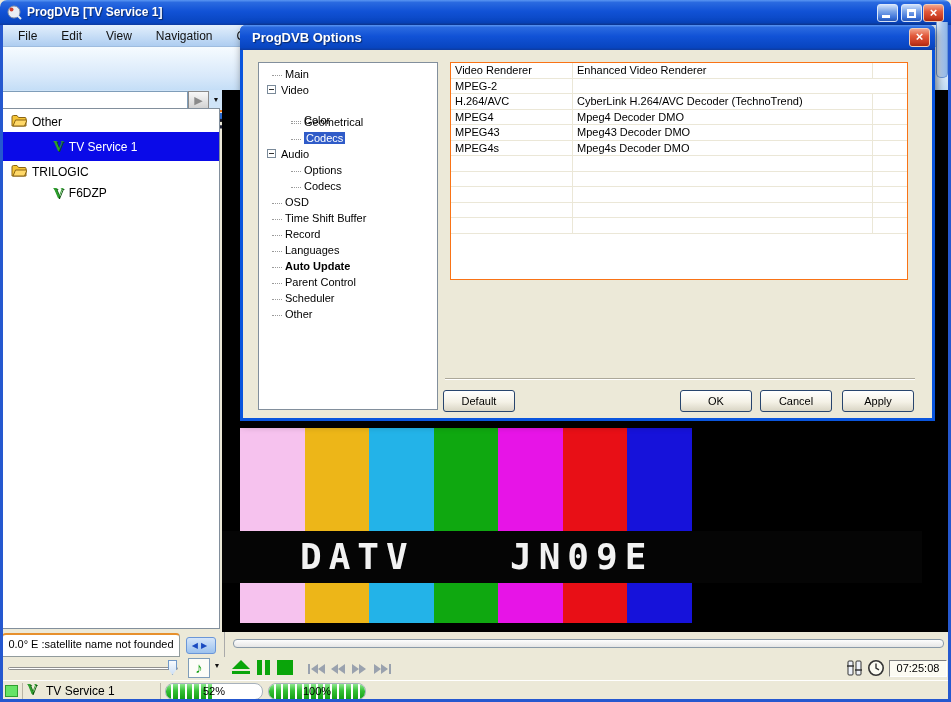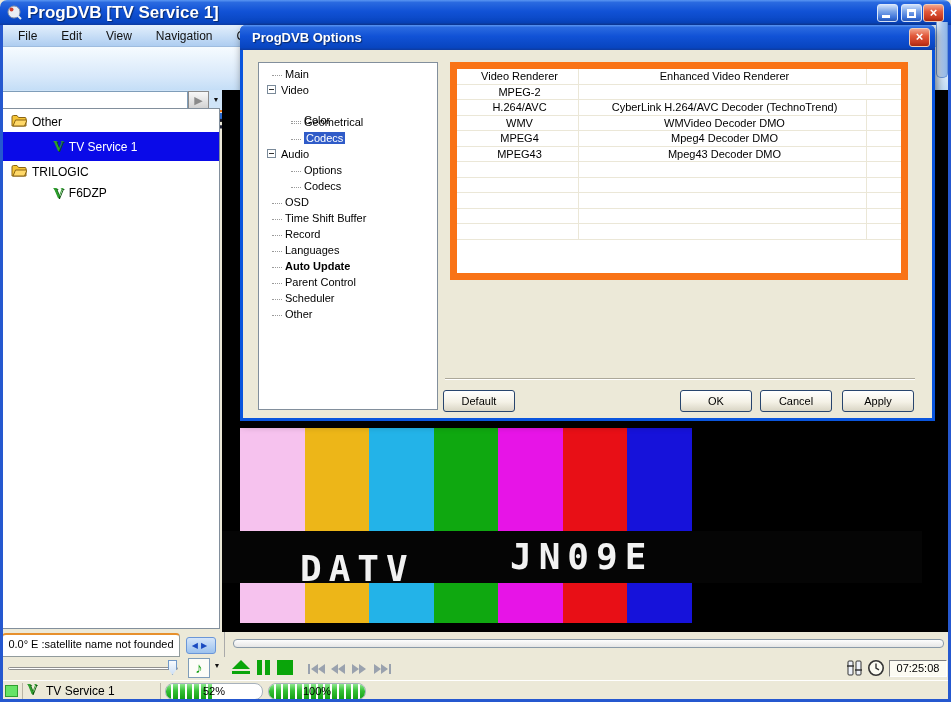--- a/index.html
+++ b/index.html
@@ -6,21 +6,21 @@
   html,body { background:#3a6ea5; }
   #win {
     position:relative; width:951px; height:702px; overflow:hidden;
     background:#ece9d8; font-family:"Liberation Sans", sans-serif; font-size:12px; color:#000;
   }
   
   .titlebar { position:absolute; left:0; top:0; width:951px; height:25px;
     background:linear-gradient(180deg,#5a96f2 0%,#2a6ae0 10%,#1152d6 45%,#0845c0 90%,#0d3ba0 100%);
     border-radius:7px 7px 0 0; }
   .titlebar .apptitle { position:absolute; left:27px; top:0; line-height:25px; color:#fff;
-    font-weight:bold; font-size:17px; text-shadow:1px 1px 1px #0a2a6a; }
+    font-weight:bold; font-size:12px; text-shadow:1px 1px 1px #0a2a6a; }
   .appicon { position:absolute; left:6px; top:4px; }
   .winbtn { position:absolute; top:4px; width:21px; height:18px; border-radius:3px;
     border:1px solid #dce8fa; text-align:center;
     background:linear-gradient(180deg,#cfe0fa,#7aa4e8 40%,#3c72d8 80%,#2858b8); }
   .winbtn.min { left:877px; } .winbtn.max { left:901px; } 
   .winbtn.close, .dlg-close { background:linear-gradient(180deg,#f2a58c,#e25a3c 40%,#c83a20 80%,#aa2810);
     border:1px solid #f0cdb8; color:#fff; font-weight:bold; font-size:13px; line-height:16px; }
   .winbtn.close { left:923px; }
   .glyph-min { position:absolute; left:4px; bottom:3px; width:8px; height:3px; background:#fff; }
   .glyph-max { position:absolute; left:5px; top:4px; width:9px; height:9px; border:2px solid #fff; border-top-width:3px; }
@@ -57,21 +57,21 @@
   .ch-row .lbl { margin-left:5px; font-size:12px; }
   .vlogo { font-family:"Liberation Serif", serif; font-weight:bold; font-size:15px; color:#2e9e2e;
     text-shadow:1px 1px 0 #0a520a; line-height:1; }
   
   .video { position:absolute; left:222px; top:90px; width:729px; height:542px; background:#000; z-index:1; }
   .bars { position:absolute; left:18px; top:338px; width:452px; height:195px; display:flex; }
   .bars div { flex:1; }
   .band { position:absolute; left:0; top:441px; width:700px; height:52px; background:#050505; }
   .band span { position:absolute; top:0; line-height:52px; color:#f2f2f2;
     font-family:"DejaVu Sans Mono", monospace; font-weight:bold; font-size:36px; letter-spacing:7px; }
-  .band .t1 { left:78px;margin-top:12px; } .band .t2 { left:288px; }
+  .band .t1 { left:78px; } .band .t2 { left:288px; }
   .rthumb { position:absolute; left:936px; top:22px; width:12px; height:56px; z-index:2;
     background:linear-gradient(90deg,#e2eefb,#aecbf0 50%,#8fb5e8); border:1px solid #6a96d8;
     border-top:none; border-radius:0 0 5px 5px; }
   
   .dlg { position:absolute; left:240px; top:25px; width:695px; height:396px; z-index:20;
     border-radius:6px 6px 0 0; background:#0a55dd; box-shadow:2px 3px 8px rgba(0,0,0,.5); }
   .dlg-title { position:absolute; left:0; top:0; width:100%; height:25px; border-radius:6px 6px 0 0;
     background:linear-gradient(180deg,#5a96f2 0%,#2a6ae0 10%,#1152d6 45%,#0845c0 90%,#0d3ba0 100%); }
   .dlg-title .t { position:absolute; left:12px; line-height:25px; color:#fff; font-weight:bold;
     font-size:13px; text-shadow:1px 1px 1px #0a2a6a; }
@@ -79,21 +79,21 @@
   .dlg-body { position:absolute; left:3px; top:25px; width:689px; height:368px; background:#ece9d8; }
   .dlg-tree { position:absolute; left:15px; top:12px; width:180px; height:348px;
     background:#fff; border:1px solid #828f9c; font-size:11px; }
   .tree-item { position:absolute; height:16px; line-height:16px; white-space:nowrap; }
   .tree-item .stub { display:inline-block; width:10px; height:1px; border-top:1px dotted #9a9a9a;
     vertical-align:middle; margin-right:3px; }
   .tree-item.sel span.txt { background:#2f5bc8; color:#fff; padding:0 2px; }
   .expander { position:absolute; width:9px; height:9px; background:#fff; border:1px solid #7a8a99; }
   .expander i { position:absolute; left:1px; top:3px; width:5px; height:1px; background:#333; }
   .codec-table { position:absolute; left:207px; top:12px; width:458px; height:218px;
-    background:#fff; border:7px solid #f97316; font-size:11px; overflow:hidden;text-align:center; }
+    background:#fff; border:1px solid #f97316; font-size:11px; overflow:hidden; }
   .ct-row { display:grid; grid-template-columns:121px 1fr 35px; height:15.5px; line-height:14px;
     border-bottom:1px solid #ebe7d7; }
   .ct-row div { padding-left:4px; overflow:hidden; white-space:nowrap; }
   .ct-row div + div { border-left:1px solid #ebe7d7; }
   .dlg-sep { position:absolute; left:202px; top:328px; width:470px; height:2px;
     border-top:1px solid #aca899; border-bottom:1px solid #fff; }
   .xpbtn { position:absolute; top:340px; width:72px; height:22px; border:1px solid #28456e; border-radius:3px;
     background:linear-gradient(180deg,#ffffff,#f4f1e6 55%,#dcd8c8 95%); font-family:inherit;
     font-size:11px; color:#000; }
   
@@ -404,32 +404,32 @@
           <div class="ct-row">
             <div>MPEG-2</div>
             <div></div>
           </div>
           <div class="ct-row">
             <div>H.264/AVC</div>
             <div>CyberLink H.264/AVC Decoder (TechnoTrend)</div>
             <div></div>
           </div>
           <div class="ct-row">
-            <div>WMV</div>
-            <div>WMVideo Decoder DMO</div>
-            <div></div>
-          </div>
-          <div class="ct-row">
             <div>MPEG4</div>
             <div>Mpeg4 Decoder DMO</div>
             <div></div>
           </div>
           <div class="ct-row">
             <div>MPEG43</div>
             <div>Mpeg43 Decoder DMO</div>
+            <div></div>
+          </div>
+          <div class="ct-row">
+            <div>MPEG4s</div>
+            <div>Mpeg4s Decoder DMO</div>
             <div></div>
           </div>
           <div class="ct-row">
             <div></div>
             <div></div>
             <div></div>
           </div>
           <div class="ct-row">
             <div></div>
             <div></div>

